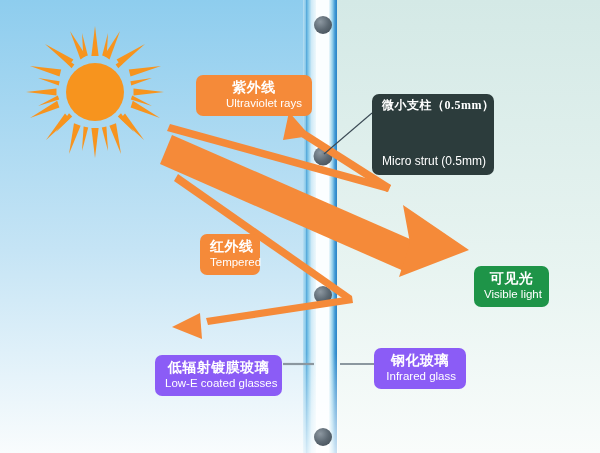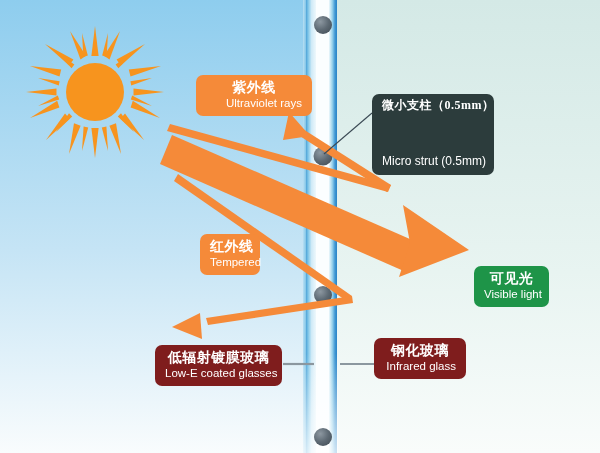--- a/index.html
+++ b/index.html
@@ -39,21 +39,21 @@
   }
   .label .en {
     display: block;
     font-size: 11.5px;
     font-weight: normal;
     margin-top: 1px;
     text-align: right;
   }
   .label.orange { background: #f58a39; }
   .label.green  { background: #1e9448; }
-  .label.blue   { background: #7f1d1d; }
+  .label.blue   { background: #8b5cf6; margin-top: 10px; }
   .label.dark   { background: #2c3c3c; }
 
   .label.dark .cn { font-size: 12px; font-family: Liberation Serif, serif; }
   .label.dark .en { font-size: 12px; margin-top: 43px; }
 </style>
 </head>
 <body>
 
 <div id="scene">
 

